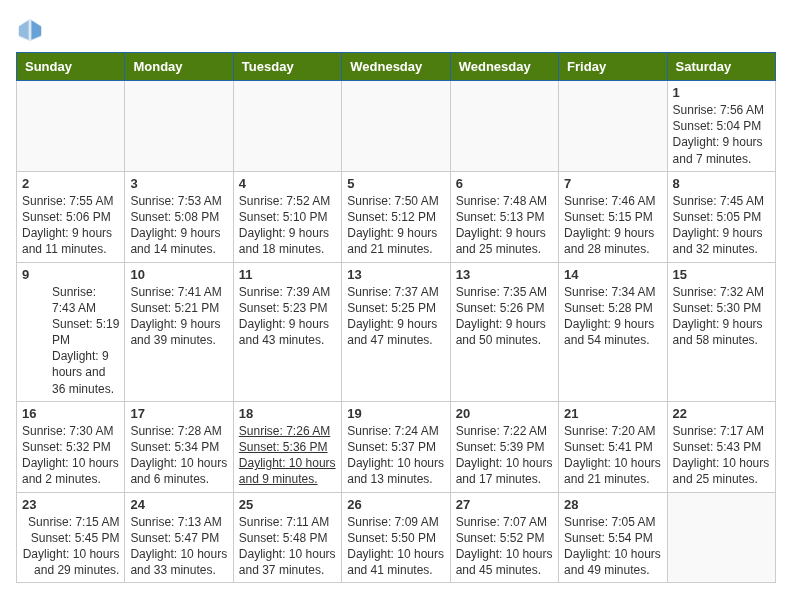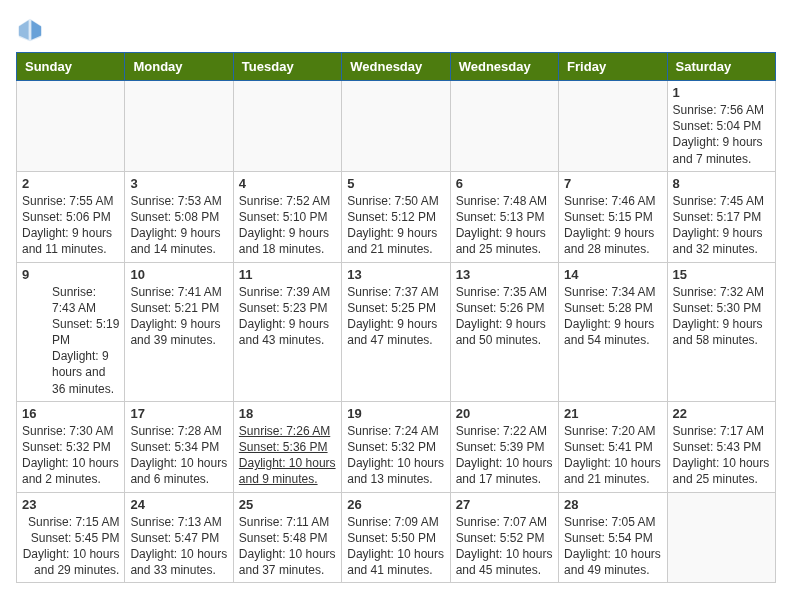--- a/index.html
+++ b/index.html
@@ -166,21 +166,21 @@
         </td>
         <td>
           <span class="day-number">7</span>
           <div class="day-info" style="white-space: pre-line;">Sunrise: 7:46 AM
 Sunset: 5:15 PM
 Daylight: 9 hours and 28 minutes.</div>
         </td>
         <td>
           <span class="day-number">8</span>
           <div class="day-info" style="white-space: pre-line;">Sunrise: 7:45 AM
-Sunset: 5:17 PM
+Sunset: 5:05 PM
 Daylight: 9 hours and 32 minutes.</div>
         </td>
       </tr>
       <tr>
         <td>
           <span class="day-number">9</span>
           <div class="day-info" style="white-space: pre-line; margin-left: 30px;">Sunrise: 7:43 AM
 Sunset: 5:19 PM
 Daylight: 9 hours and 36 minutes.</div>
         </td>
@@ -236,21 +236,21 @@
         </td>
         <td>
           <span class="day-number">18</span>
           <div class="day-info" style="white-space: pre-line; text-decoration: underline;">Sunrise: 7:26 AM
 Sunset: 5:36 PM
 Daylight: 10 hours and 9 minutes.</div>
         </td>
         <td>
           <span class="day-number">19</span>
           <div class="day-info" style="white-space: pre-line;">Sunrise: 7:24 AM
-Sunset: 5:32 PM
+Sunset: 5:37 PM
 Daylight: 10 hours and 13 minutes.</div>
         </td>
         <td>
           <span class="day-number">20</span>
           <div class="day-info" style="white-space: pre-line;">Sunrise: 7:22 AM
 Sunset: 5:39 PM
 Daylight: 10 hours and 17 minutes.</div>
         </td>
         <td>
           <span class="day-number">21</span>

